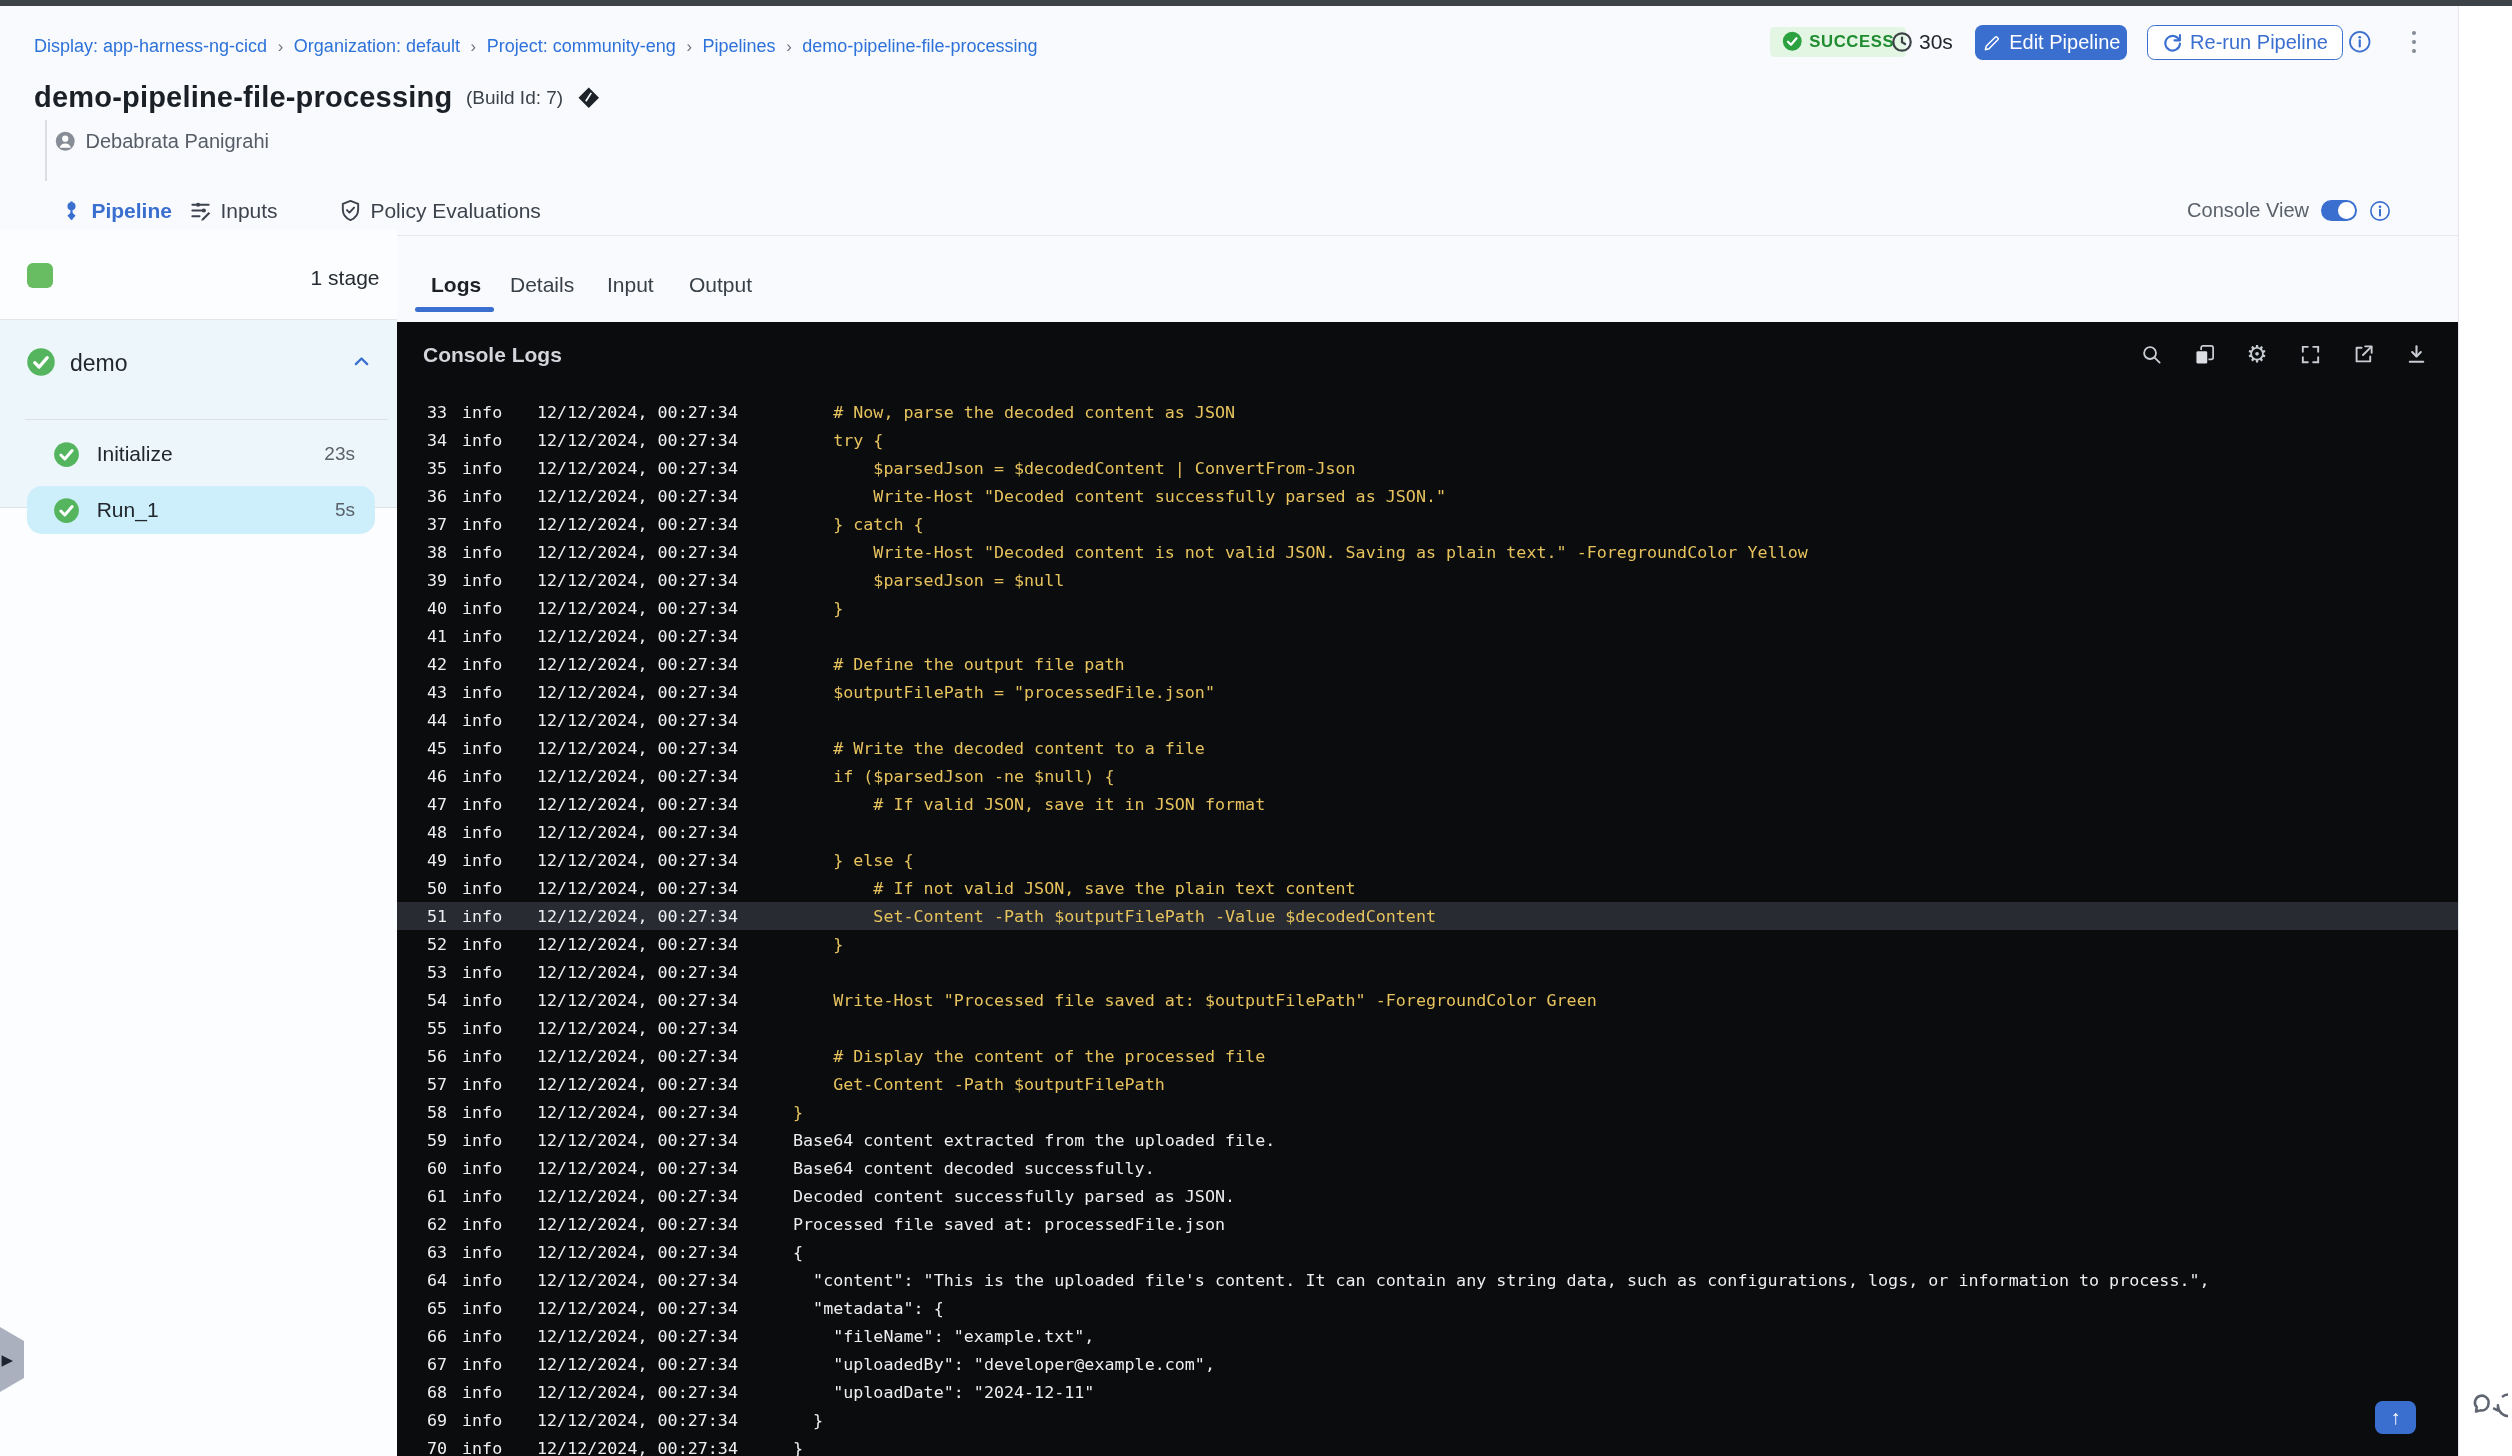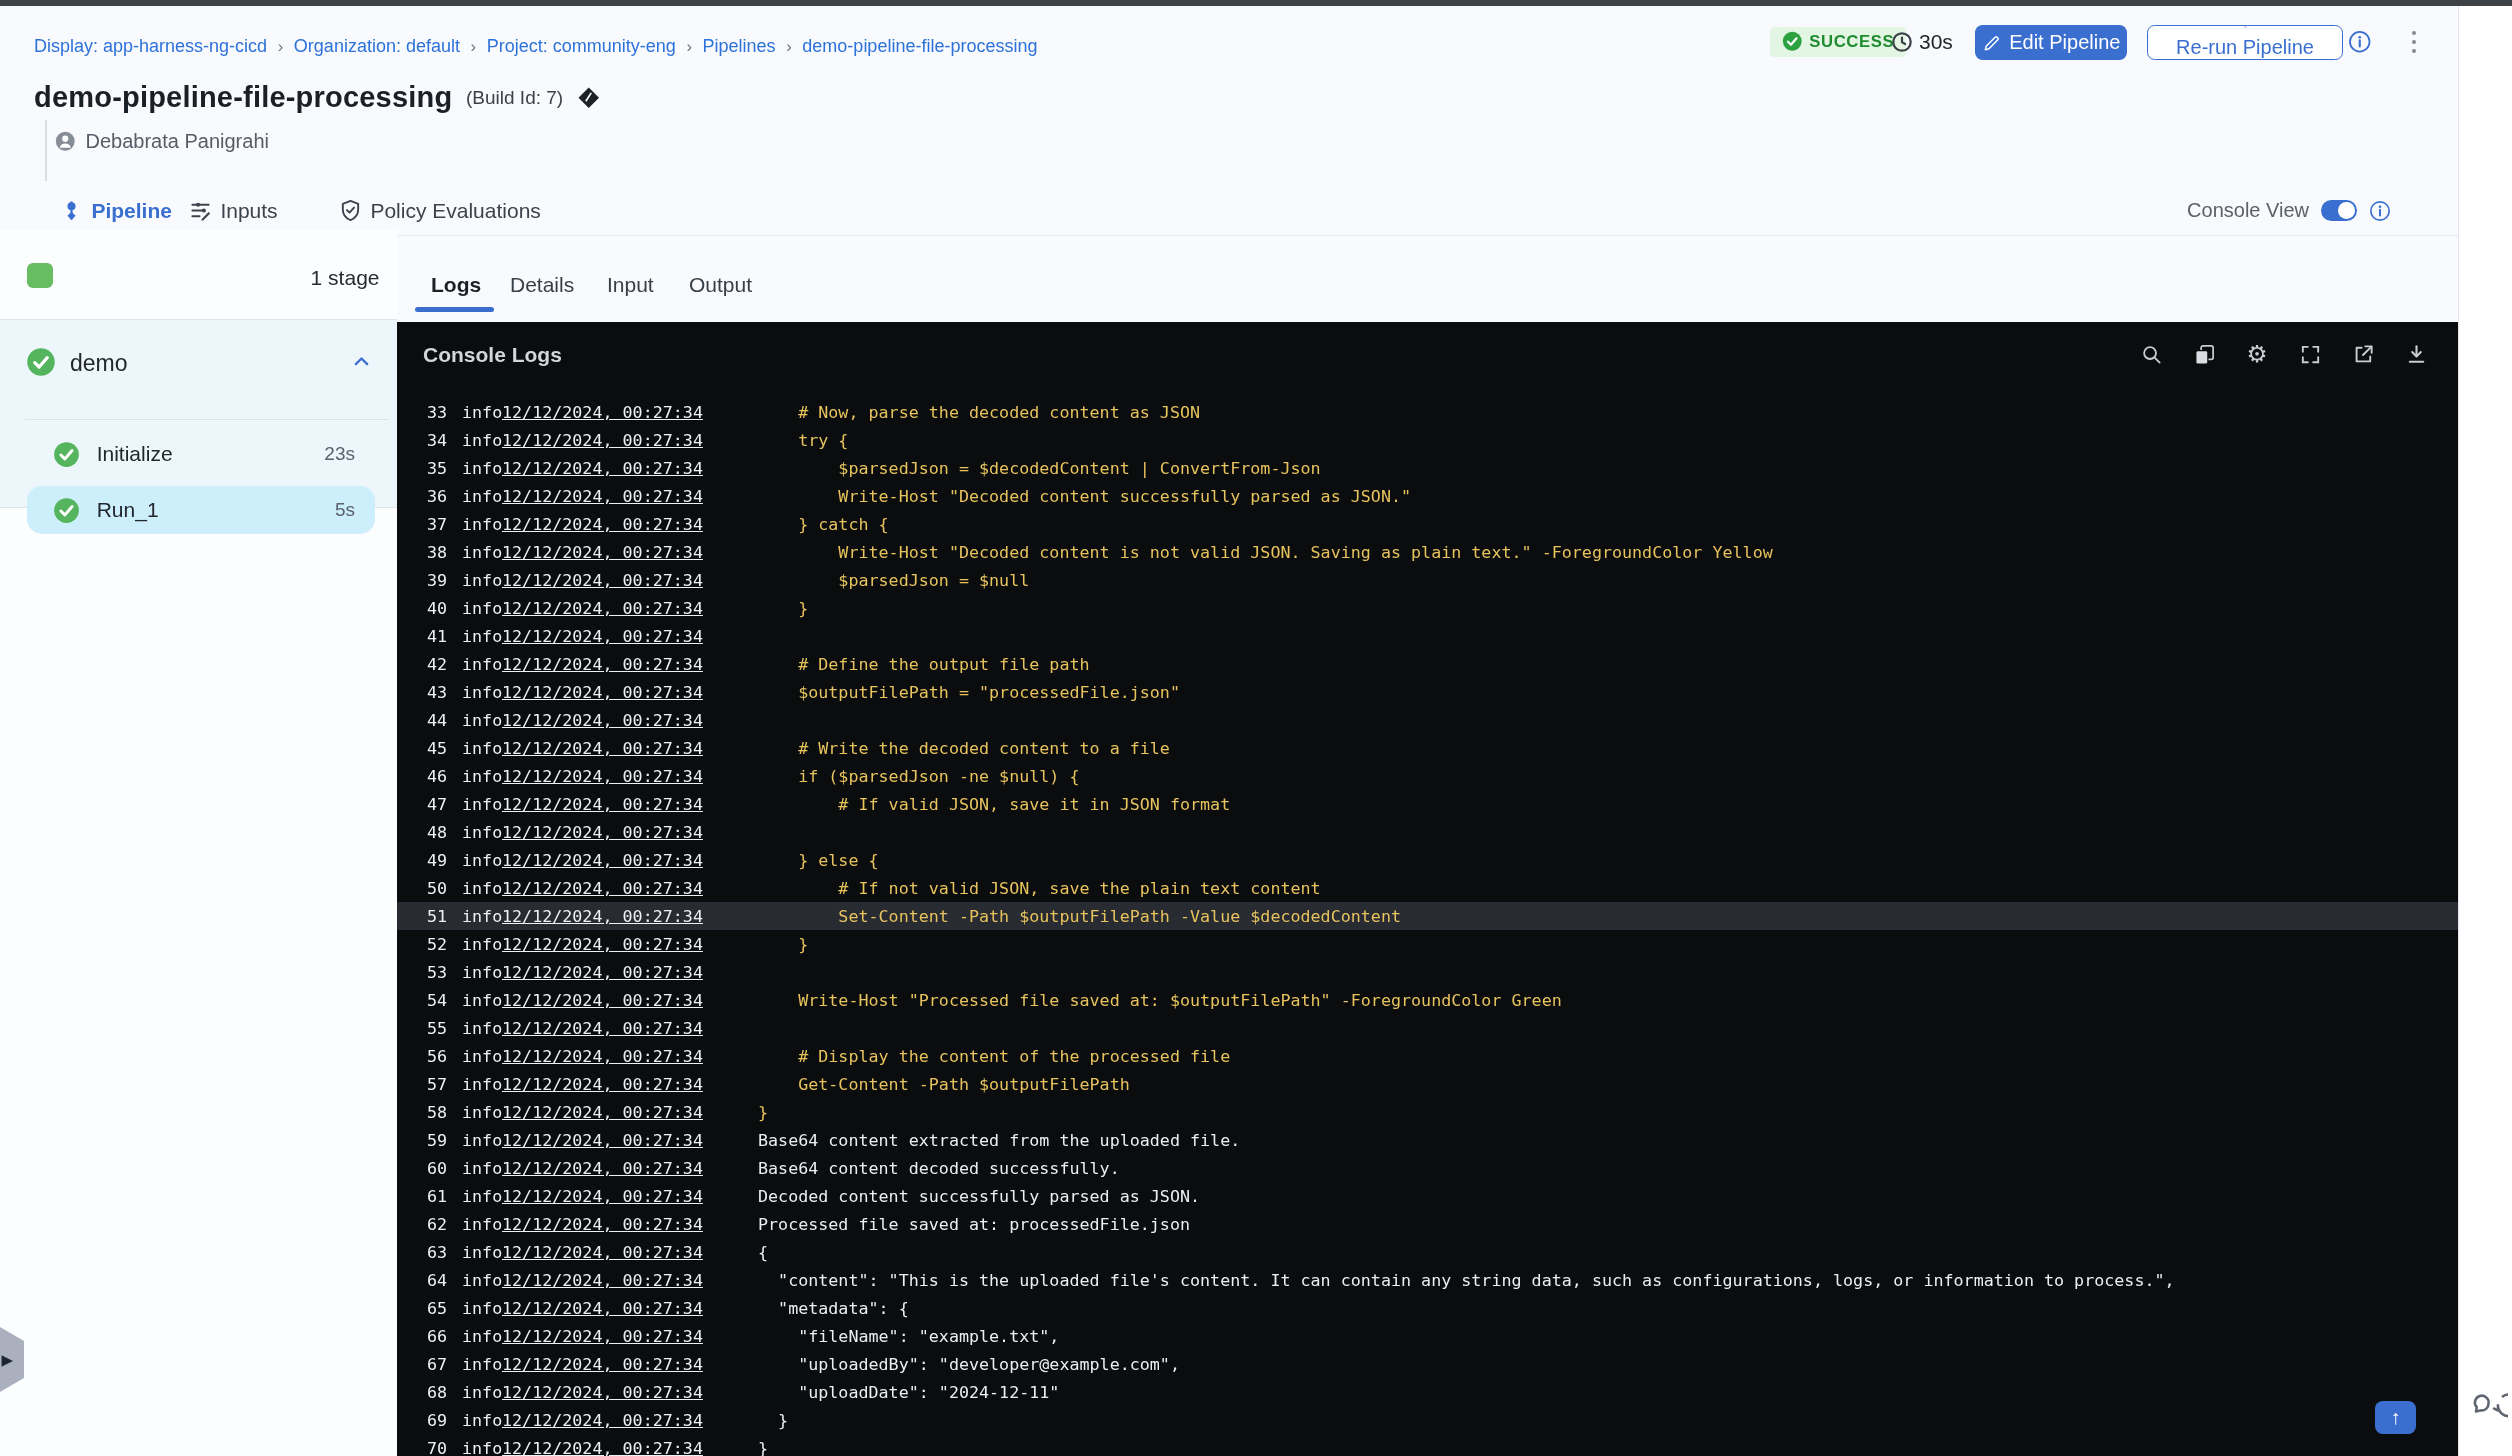--- a/index.html
+++ b/index.html
@@ -17,21 +17,21 @@
   #breadcrumb .sep { color:#6d7380; font-size:16.7px; }
   .badge { left:1770px; top:20.5px; height:30px; padding:0 12px; background:var(--success_bg,#e2f6e3);
            border-radius:4.6px; display:flex; align-items:center; gap:6.8px; }
   .badge .txt { color:var(--success_fg,#1f8c30); font-weight:bold; font-size:16.7px; letter-spacing:0.6px; }
   #duration { left:1891px; top:20.5px; height:30px; display:flex; align-items:center; gap:6px;
               font-size:21px; color:#22262b; }
   .btn { height:35px; top:19px; border-radius:7.6px; display:flex; align-items:center; justify-content:center;
          gap:7.6px; font-size:20px; cursor:pointer; }
   #edit-btn  { left:1975px; width:152px; background:var(--accent,#3a6fd0); color:#fff; }
   #rerun-btn { left:2147px; width:196px; background:#fff; border:1.5px solid var(--accent,#3a6fd0);
-               color:var(--accent,#3a6fd0); font-weight:500;flex-direction:column; }
+               color:var(--accent,#3a6fd0); font-weight:500; }
   #hdr-info { left:2348px; top:23.5px; }
   #kebab { left:2407px; top:21px; width:13.7px; height:30px; display:flex; flex-direction:column;
            align-items:center; justify-content:center; gap:5.3px; cursor:pointer; }
   #kebab i { width:3.8px; height:3.8px; border-radius:50%; background:#858b94; }
 
   #page-title-row { left:34px; top:75px; display:flex; align-items:center; gap:13.7px; }
   #page-title { font-size:29px; font-weight:bold; color:#1b2027; letter-spacing:0.2px; }
   #build-id { font-size:19px; color:#3c424a; }
   #commit-line { left:45px; top:114px; width:1.5px; height:61px; background:#dbdde2; }
   #user-row { left:55px; top:124px; display:flex; align-items:center; gap:10px; }
@@ -74,21 +74,21 @@
   #console { left:397px; top:322px; width:2061px; height:1135px; background:var(--console_bg,#0b0c0e); }
   #console-title { left:26px; top:21px; font-size:21px; font-weight:bold; color:#d3d5da; }
   #console-icons { right:30px; top:20px; left:auto; display:flex; gap:29px; align-items:center; }
   #console-icons .cic { width:24px; height:24px; display:flex; align-items:center; justify-content:center; cursor:pointer; }
   #log-scroll { left:0; top:81px; width:2061px; height:1053px; overflow:hidden; }
   #log-lines { margin-top:-5.3px; font-family:"DejaVu Sans Mono", monospace; font-size:16.7px; }
   .lrow { height:28px; display:flex; align-items:center; white-space:pre; }
   .lrow.hl { background:var(--highlight_row,#282b31); }
   .lrow .ln  { width:23px; margin-left:27px; text-align:right; color:var(--meta_text,#eef0f2); }
   .lrow .lvl { width:40px; margin-left:15px; color:var(--meta_text,#eef0f2); }
-  .lrow .ts  { width:202px; color:var(--meta_text,#eef0f2);text-decoration:underline; }
+  .lrow .ts  { width:202px; margin-left:35px; color:var(--meta_text,#eef0f2); }
   .lrow .msg { margin-left:54px; }
   .lrow .msg.script { color:var(--script_text,#e7c35e); }
   .lrow .msg.output { color:var(--output_text,#eceef0); }
   #scroll-top { left:1978px; top:1079px; width:41px; height:33px; border-radius:7.6px; background:var(--accent,#3a6fd0);
                 color:#fff; display:flex; align-items:center; justify-content:center; font-size:20px; cursor:pointer; }
 
   
   #right-strip { left:2458px; top:6px; width:54px; height:1451px; background:#ffffff; border-left:0.8px solid #e4e6eb; }
   #chat-icon { left:2467px; top:1381px; cursor:pointer; }
 

